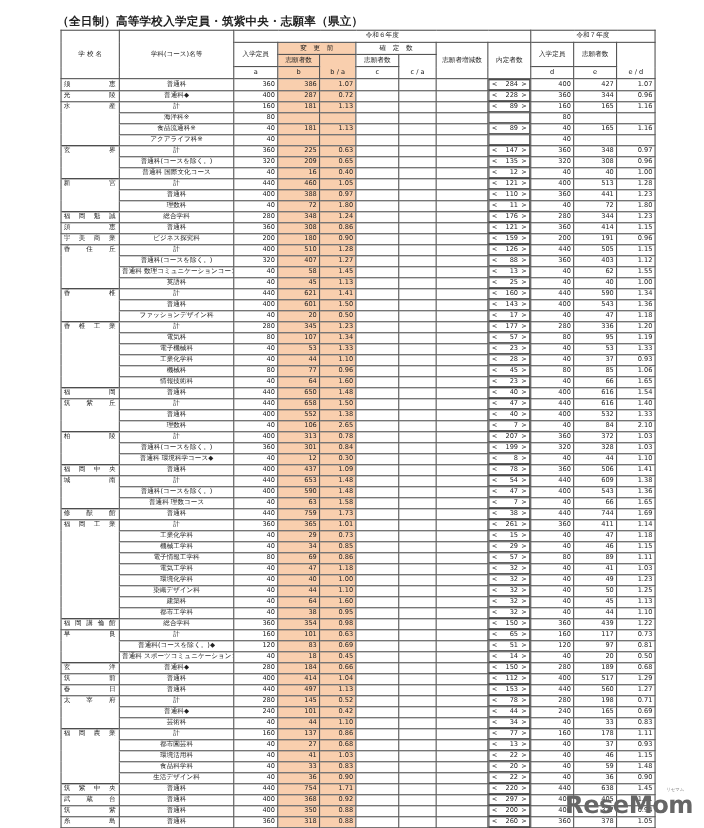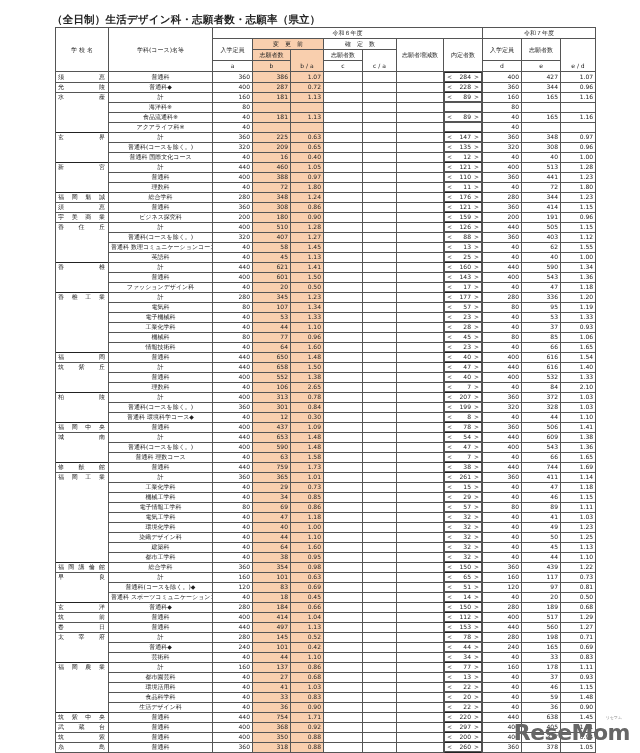--- a/index.html
+++ b/index.html
@@ -18,21 +18,21 @@
   .quota { display: flex; justify-content: space-between; }
   .logo { position: absolute; right: 10px; bottom: 8px; font-family: "DejaVu Sans", sans-serif; font-weight: bold; font-size: 22px; color: #666; letter-spacing: -0.5px; }
   .logo-small { position: absolute; right: 18px; bottom: 33px; font-size: 4px; color: #888; }
   col.c-school { width: 53px; } col.c-dept { width: 104px; } col.c-a { width: 40px; }
   col.c-b { width: 38px; } col.c-ba { width: 33px; } col.c-c { width: 39px; } col.c-ca { width: 34px; }
   col.c-inc { width: 47px; } col.c-quota { width: 39px; } col.c-d { width: 39px; } col.c-e { width: 39px; } col.c-ed { width: 35px; }
 </style>
 </head>
 <body>
 
-<div class="title">（全日制）生活デザイン科・志願者数・志願率（県立）</div>
+<div class="title">（全日制）高等学校入学定員・筑紫中央・志願率（県立）</div>
 
 <table>
   <colgroup>
     <col class="c-school">
       <col class="c-dept">
       <col class="c-a">
       <col class="c-b">
       <col class="c-ba">
     <col class="c-c">
       <col class="c-ca">

